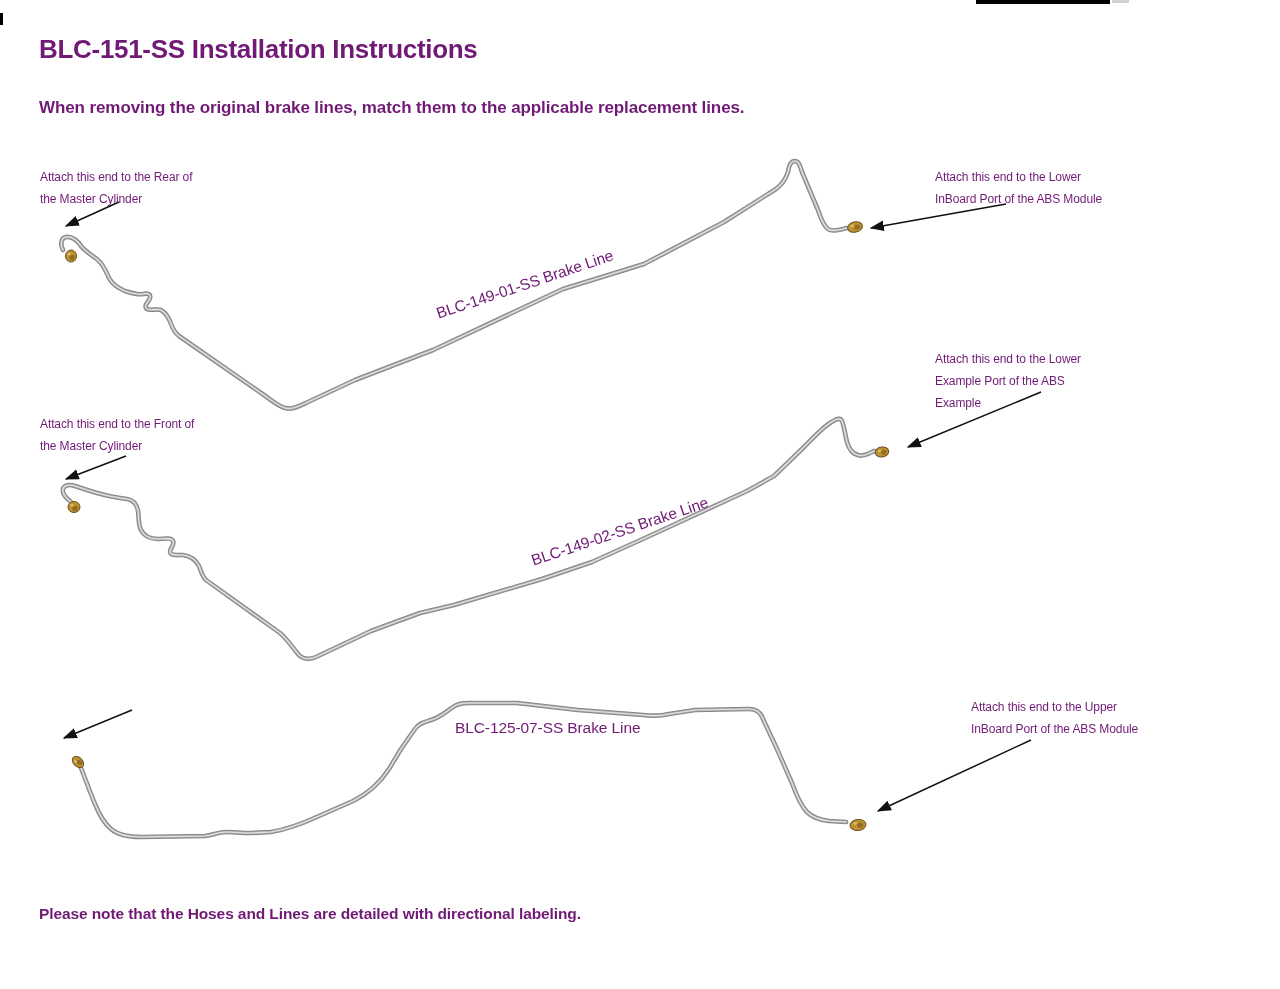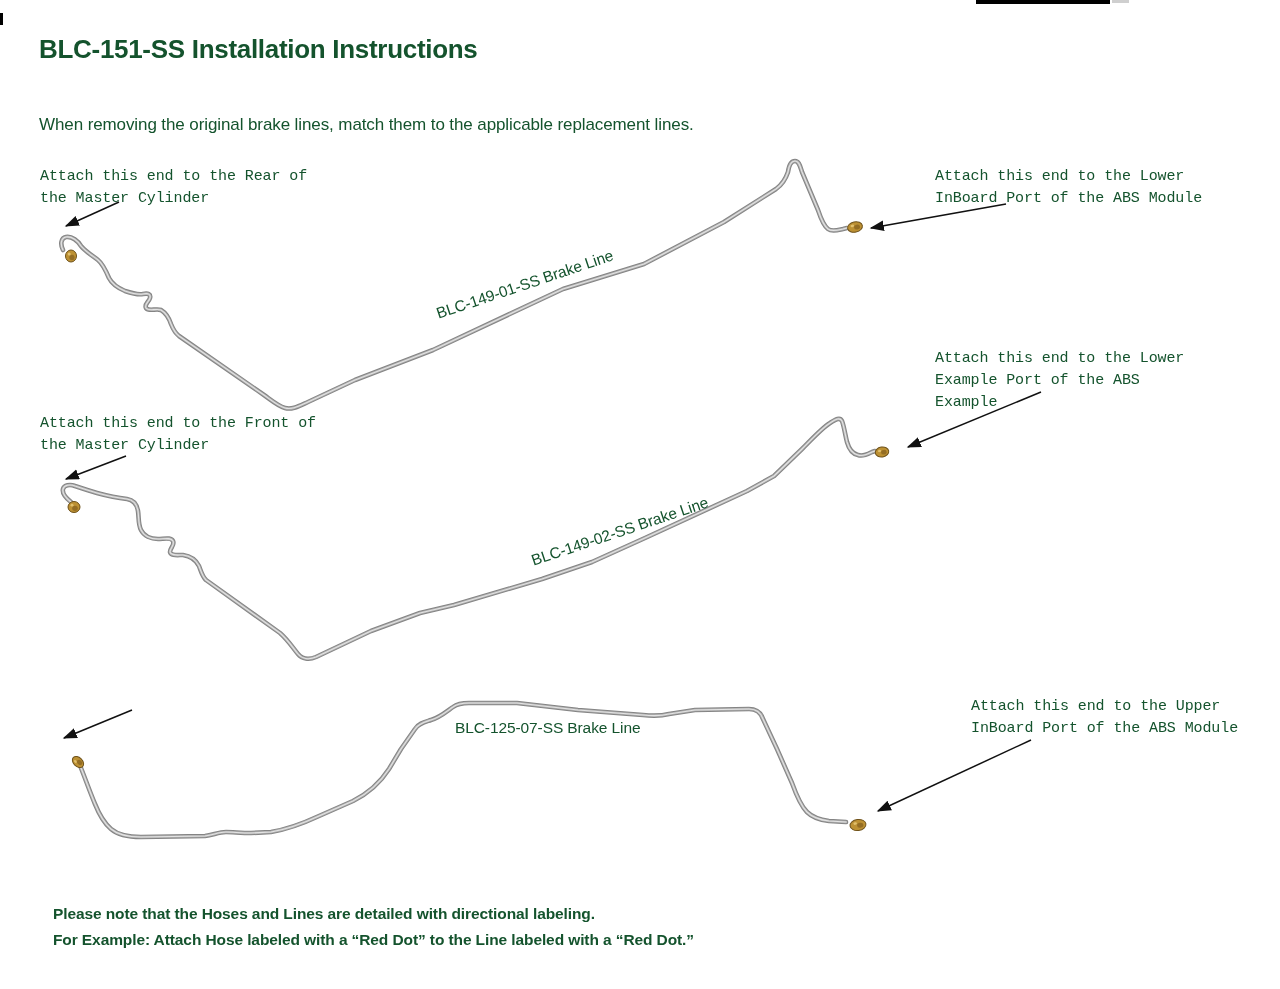--- a/index.html
+++ b/index.html
@@ -1,31 +1,31 @@
 <!DOCTYPE html>
 <html><head>
 <meta charset="utf-8">
 <style>
   html,body{margin:0;padding:0;background:#fff;}
   .page{
     position:relative;width:1280px;height:989px;background:#ffffff;
-    font-family:"Liberation Sans","DejaVu Sans",sans-serif;color:#14532d;overflow:hidden;
+    font-family:"Liberation Sans","DejaVu Sans",sans-serif;color:#701a75;overflow:hidden;
   }
   .abs{position:absolute;}
   .top-black-bar{left:976px;top:0;width:134px;height:4px;background:#000;}
   .top-gray-smudge{left:1112px;top:0;width:17px;height:3px;background:#cfcfcf;}
   .left-edge-mark{left:0;top:13px;width:3px;height:12px;background:#000;}
   .page-title{left:39px;top:34px;font-size:26px;font-weight:bold;letter-spacing:-0.3px;white-space:nowrap;}
   .subhead{left:39px;top:88px;font-size:17px;font-weight:bold;white-space:nowrap;letter-spacing:-0.1px;}
-  .subhead2{left:39px;top:115px;font-size:17px;font-weight:normal;white-space:nowrap;letter-spacing:-0.1px;}
-  .callout{font-size:15px;line-height:22px;white-space:nowrap;letter-spacing:-0.1px;font-family:Liberation Mono, monospace;}
+  .subhead2{left:39px;top:98px;font-size:17px;font-weight:bold;white-space:nowrap;letter-spacing:-0.1px;}
+  .callout{font-size:12px;line-height:22px;white-space:nowrap;letter-spacing:-0.1px;}
   .callout span{display:block;}
   .line-label{font-size:15.5px;white-space:nowrap;letter-spacing:-0.1px;}
   .rot{transform-origin:left center;transform:rotate(-18.5deg);}
-  .footer-note{left:39px;top:901px;font-size:15.5px;font-weight:bold;line-height:25.5px;white-space:nowrap;letter-spacing:-0.1px;margin-left:14px;}
+  .footer-note{left:39px;top:901px;font-size:15.5px;font-weight:bold;line-height:25.5px;white-space:nowrap;letter-spacing:-0.1px;}
   .footer-note span{display:block;}
   svg.diagram{position:absolute;left:0;top:0;width:1280px;height:989px;}
   .tube-base{fill:none;stroke:#848484;stroke-width:4.6;stroke-linecap:round;stroke-linejoin:round;}
   .tube-mid{fill:none;stroke:#b0b0b0;stroke-width:2.6;stroke-linecap:round;stroke-linejoin:round;}
   .tube-hi{fill:none;stroke:#e4e4e4;stroke-width:1.1;stroke-linecap:round;stroke-linejoin:round;}
   .arrow{stroke:#111;stroke-width:1.5;fill:none;}
   .fit-outer{fill:#bd9133;stroke:#6f521a;stroke-width:1;}
   .fit-inner{fill:#8a6420;opacity:.8;}
   .fit-hi{fill:#e8c878;opacity:.85;}
 </style>
@@ -127,16 +127,15 @@
     <span>Attach this end to the Upper</span>
     <span>InBoard Port of the ABS Module</span>
   </div>
 
   <div class="abs line-label rot" style="left:437px;top:305px;">BLC-149-01-SS Brake Line</div>
   <div class="abs line-label rot" style="left:532px;top:552px;">BLC-149-02-SS Brake Line</div>
   <div class="abs line-label" style="left:455px;top:719px;">BLC-125-07-SS Brake Line</div>
 
   <div class="abs footer-note">
     <span>Please note that the Hoses and Lines are detailed with directional labeling.</span>
-    <span>For Example: Attach Hose labeled with a “Red Dot” to the Line labeled with a “Red Dot.”</span>
   </div>
 
 </div>
 
 </body></html>

